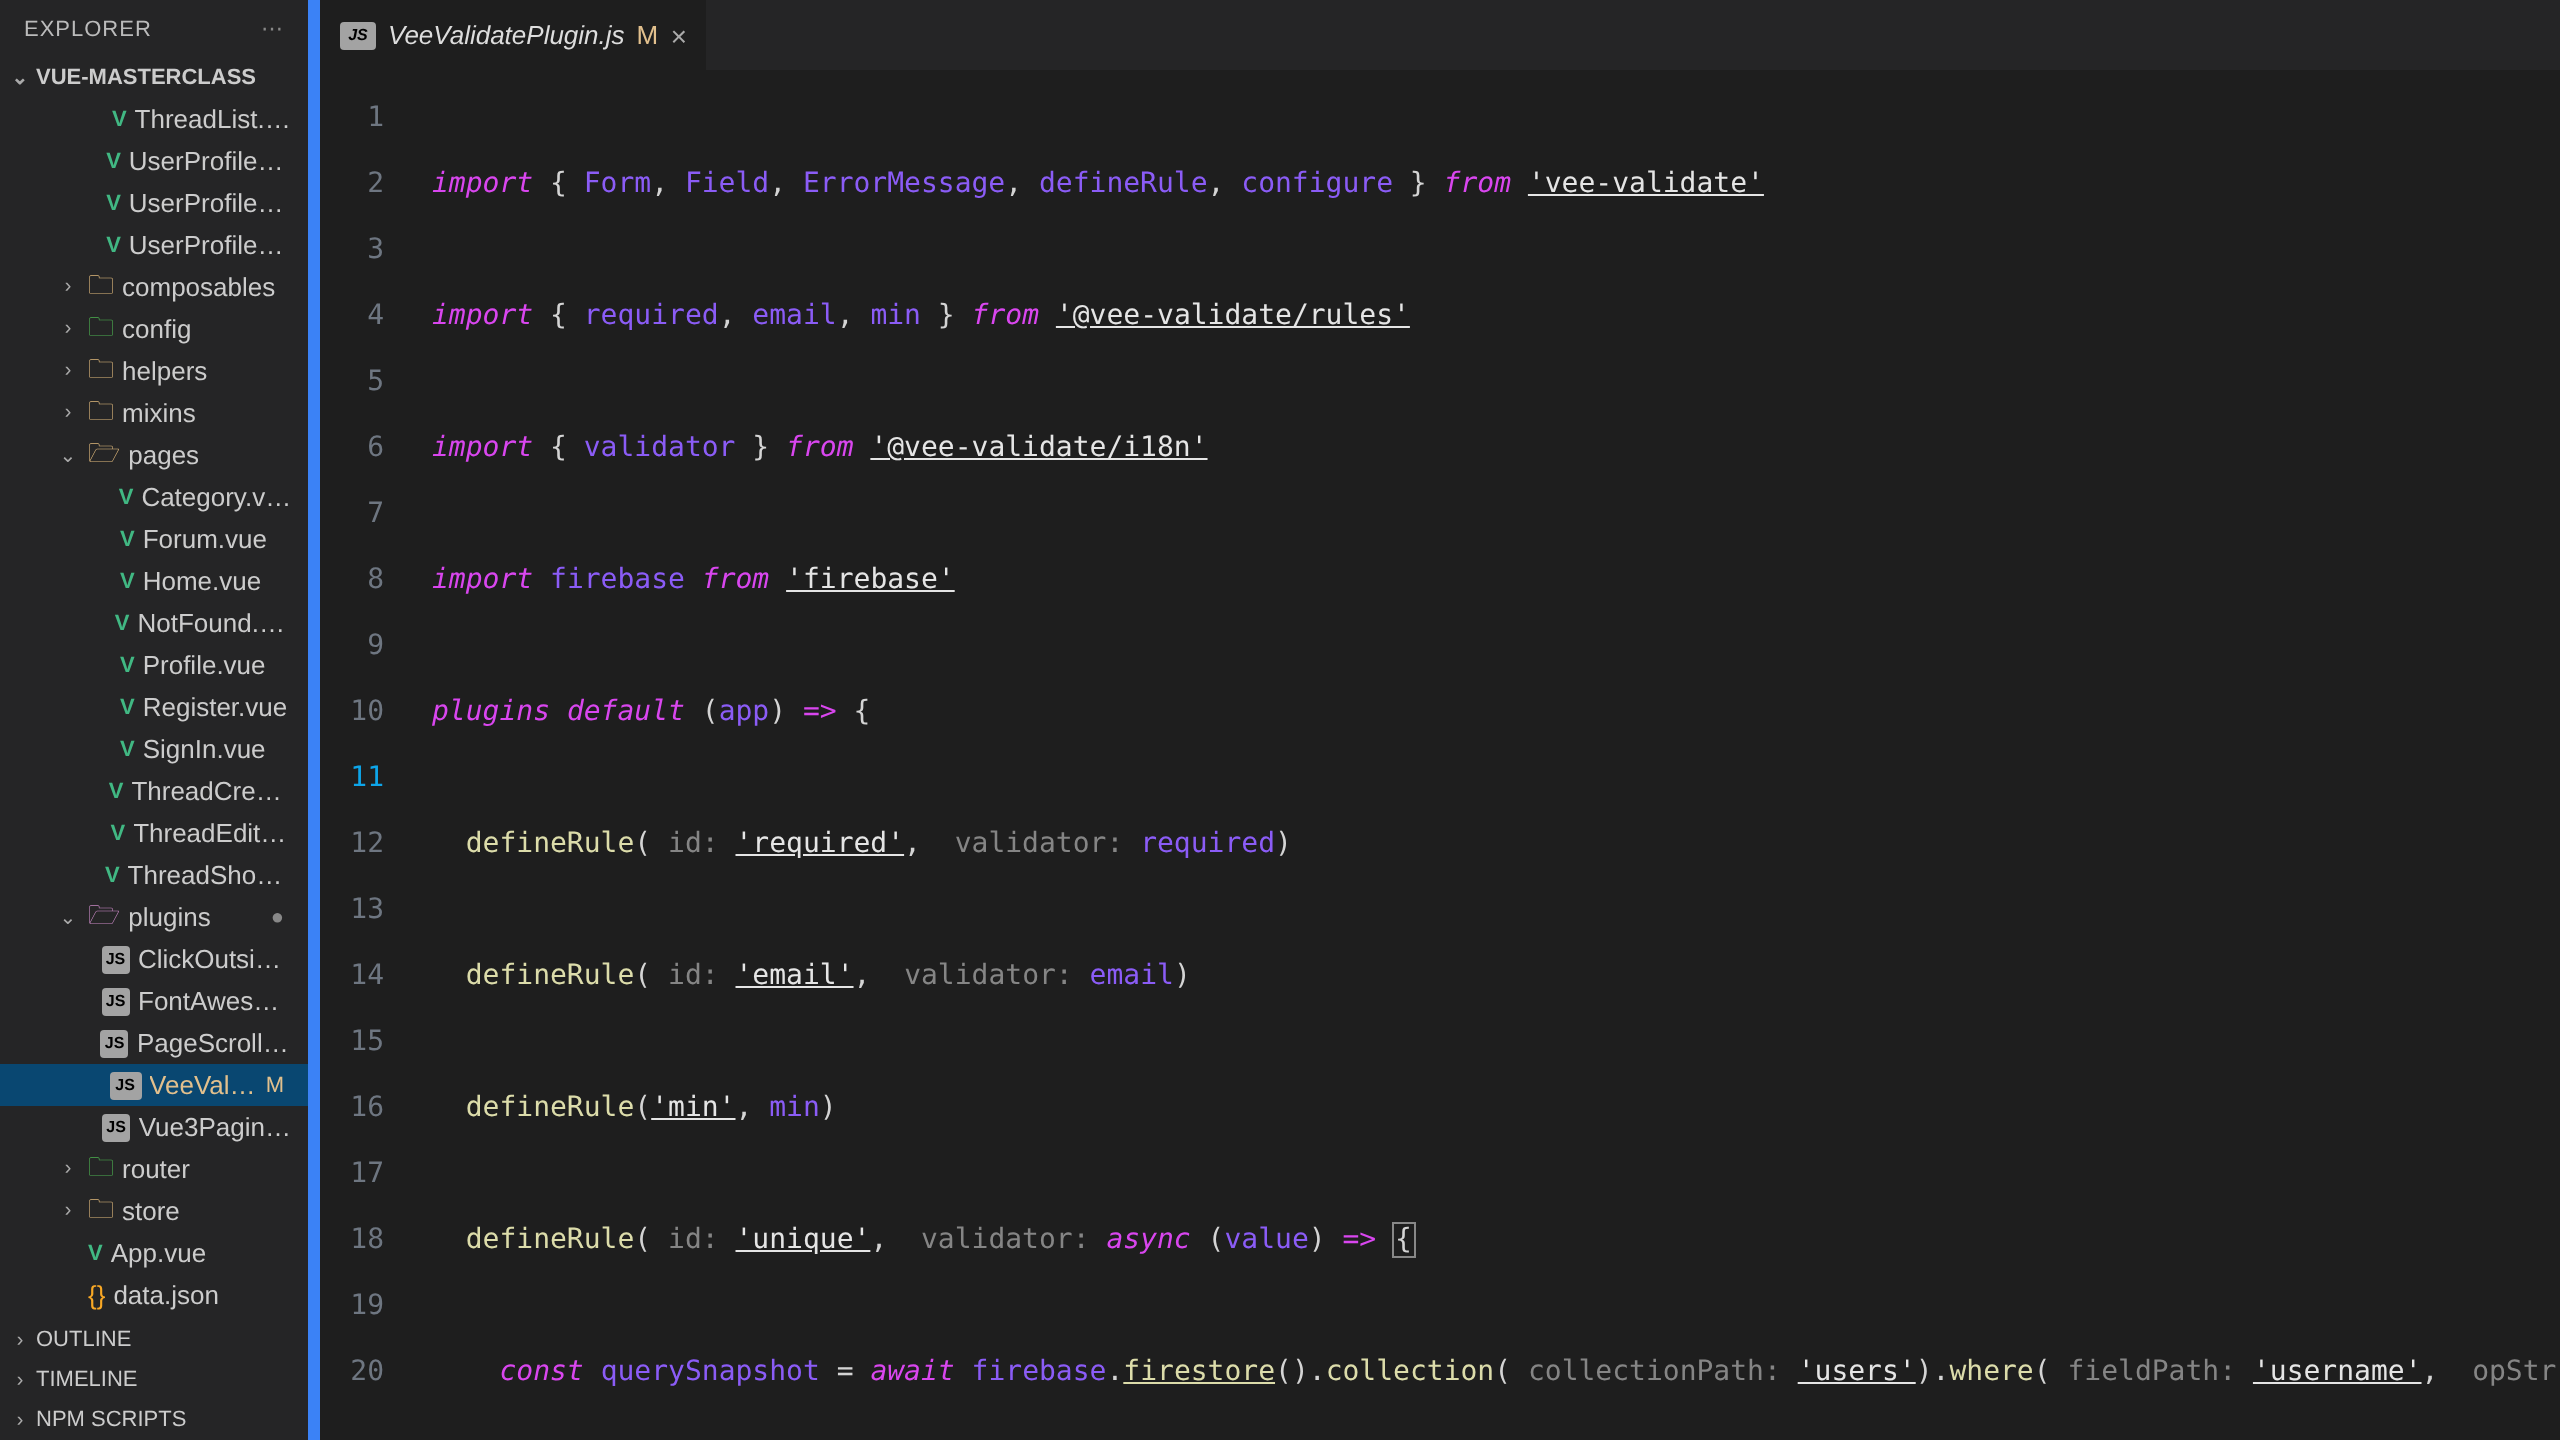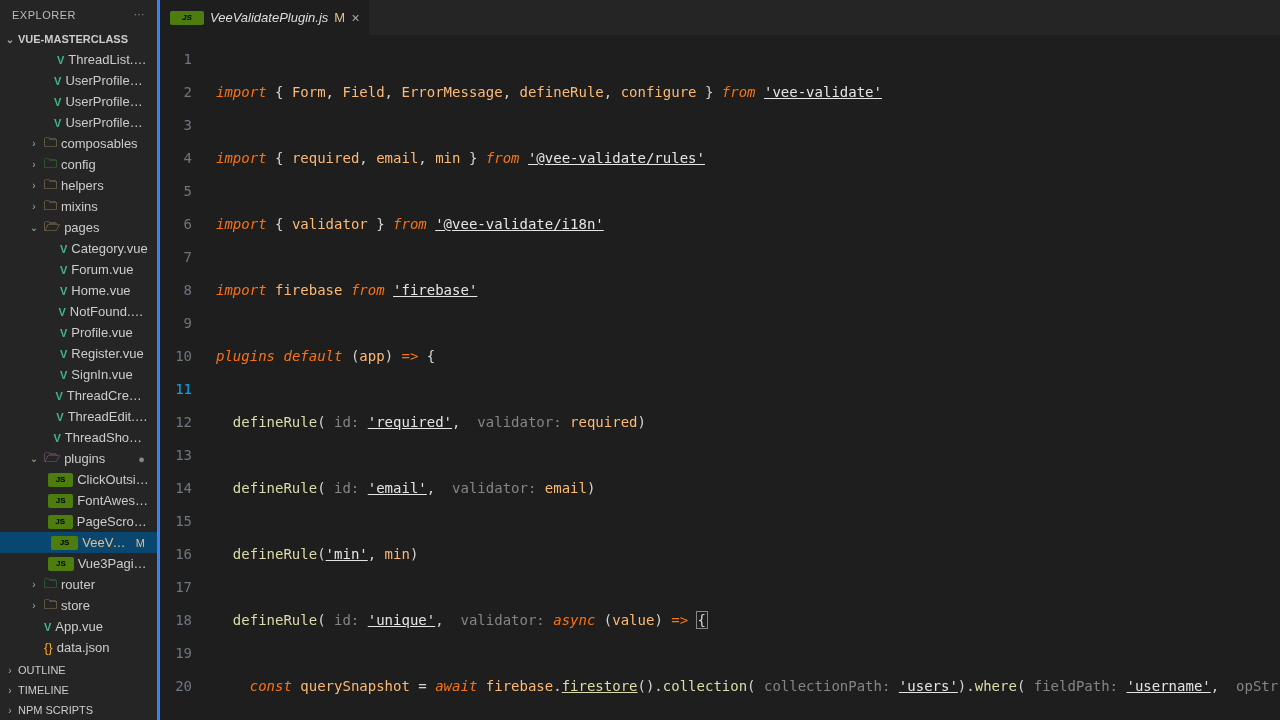--- a/index.html
+++ b/index.html
@@ -11,21 +11,21 @@
       width: 1280px;
       height: 720px;
       overflow: hidden;
       display: flex;
     }
     .sidebar {
       width: 160px;
       background: #252526;
       display: flex;
       flex-direction: column;
-      border-right: 3px solid #3b82f6;
+      border-right: 6px solid #3b82f6;
     }
     .explorer-header {
       display: flex;
       align-items: center;
       justify-content: space-between;
       padding: 8px 12px;
       font-size: 11px;
       letter-spacing: 0.5px;
       color: #bbbbbb;
     }
@@ -67,23 +67,23 @@
       gap: 4px;
     }
     .tree-item.selected {
       background: #094771;
     }
     .tree-item .indent1 { width: 16px; }
     .tree-item .indent2 { width: 32px; }
     .tree-item .indent3 { width: 48px; }
     .icon-vue { color: #41b883; font-weight: bold; font-size: 11px; }
     .icon-js { 
-      background: #4d7c0f; 
+      background: #a3a3a3; 
       color: #000;
-      width: 34px;
+      width: 18px;
       height: 14px;
       display: inline-flex;
       align-items: center;
       justify-content: center;
       font-size: 8px;
       font-weight: bold;
       border-radius: 2px;
     }
     .icon-folder { color: #dcb67a; }
     .icon-json { color: #f9a825; }
@@ -160,24 +160,24 @@
       padding-top: 8px;
       padding-left: 6px;
       color: #d4d4d4;
       white-space: pre;
       overflow: hidden;
     }
     .code-line {
       height: 33px;
       position: relative;
     }
-    .kw { color: #f97316; font-style: italic; margin-top: 33px; }
+    .kw { color: #d946ef; font-style: italic; margin-top: 33px; }
     .str { color: #e5e5e5; text-decoration: underline; }
     .fn { color: #dcdcaa; }
-    .var { color: #fdba74; }
+    .var { color: #8b5cf6; }
     .hint { color: #858585; }
     .squiggle {
       text-decoration-line: underline;
       text-decoration-style: wavy;
       text-decoration-color: #6796e6;
       text-decoration: underline;
     }
     .bracket-highlight {
       border: 1px solid #888;
       padding: 0 1px;

